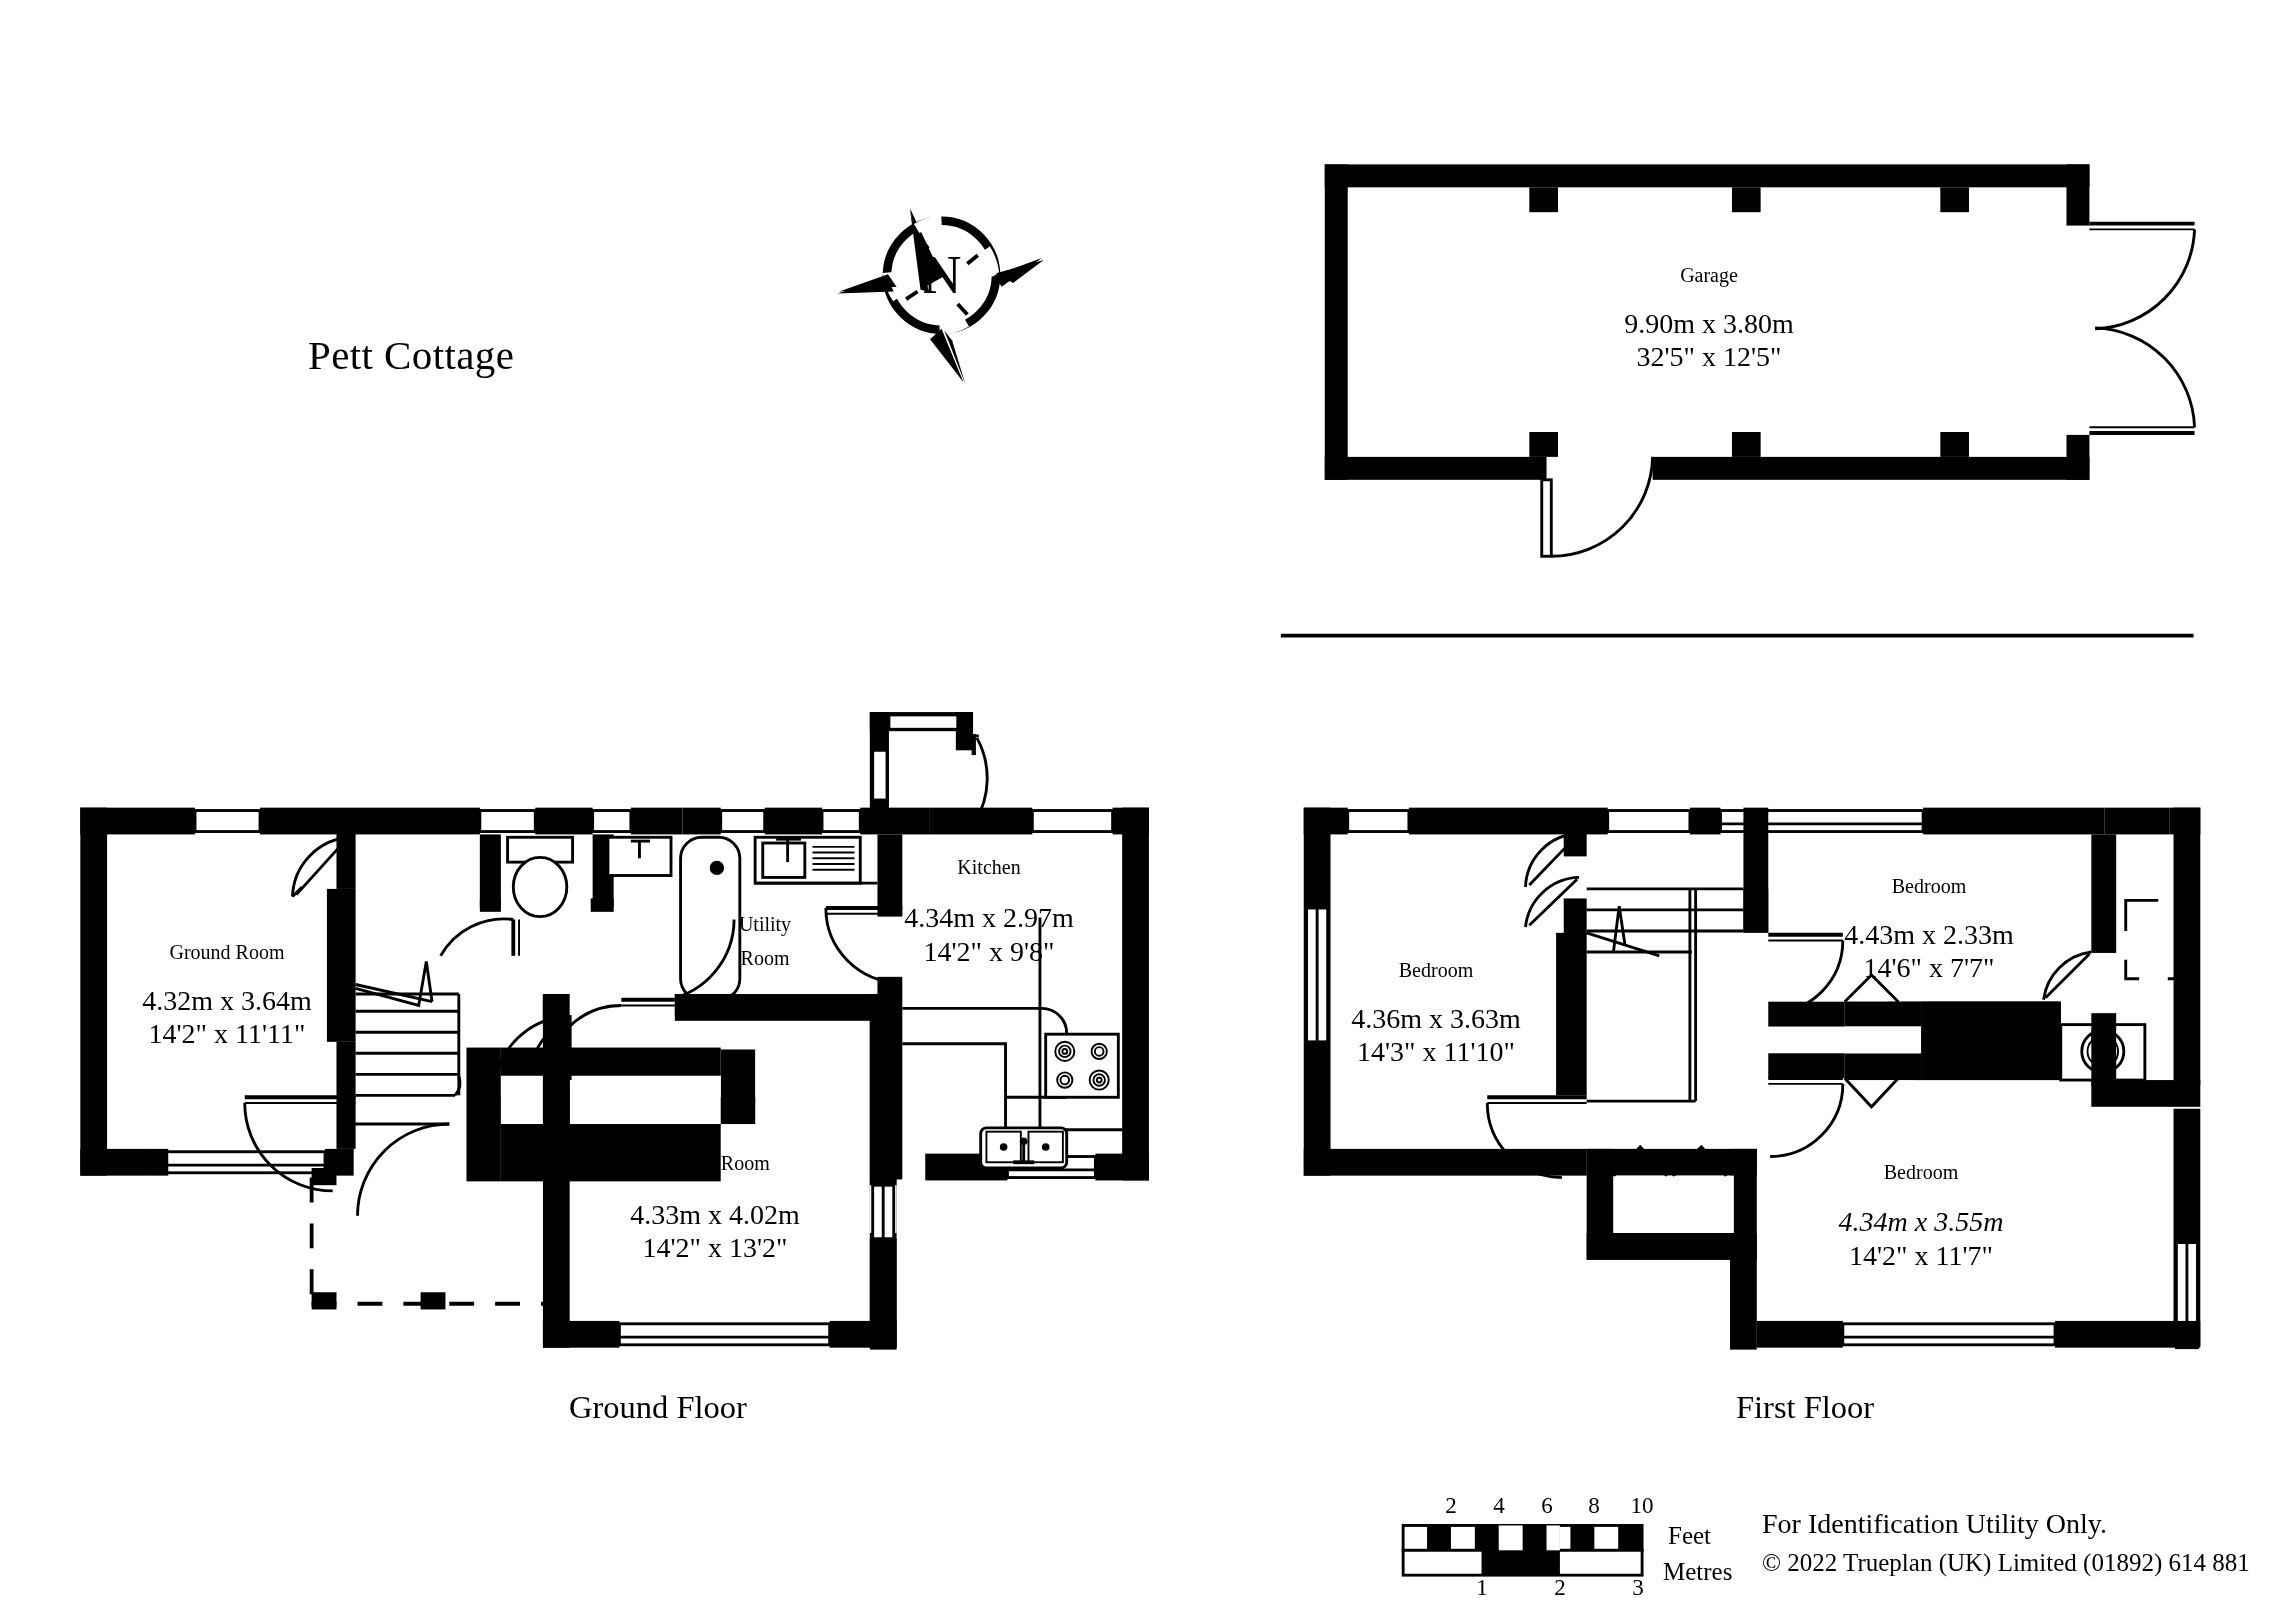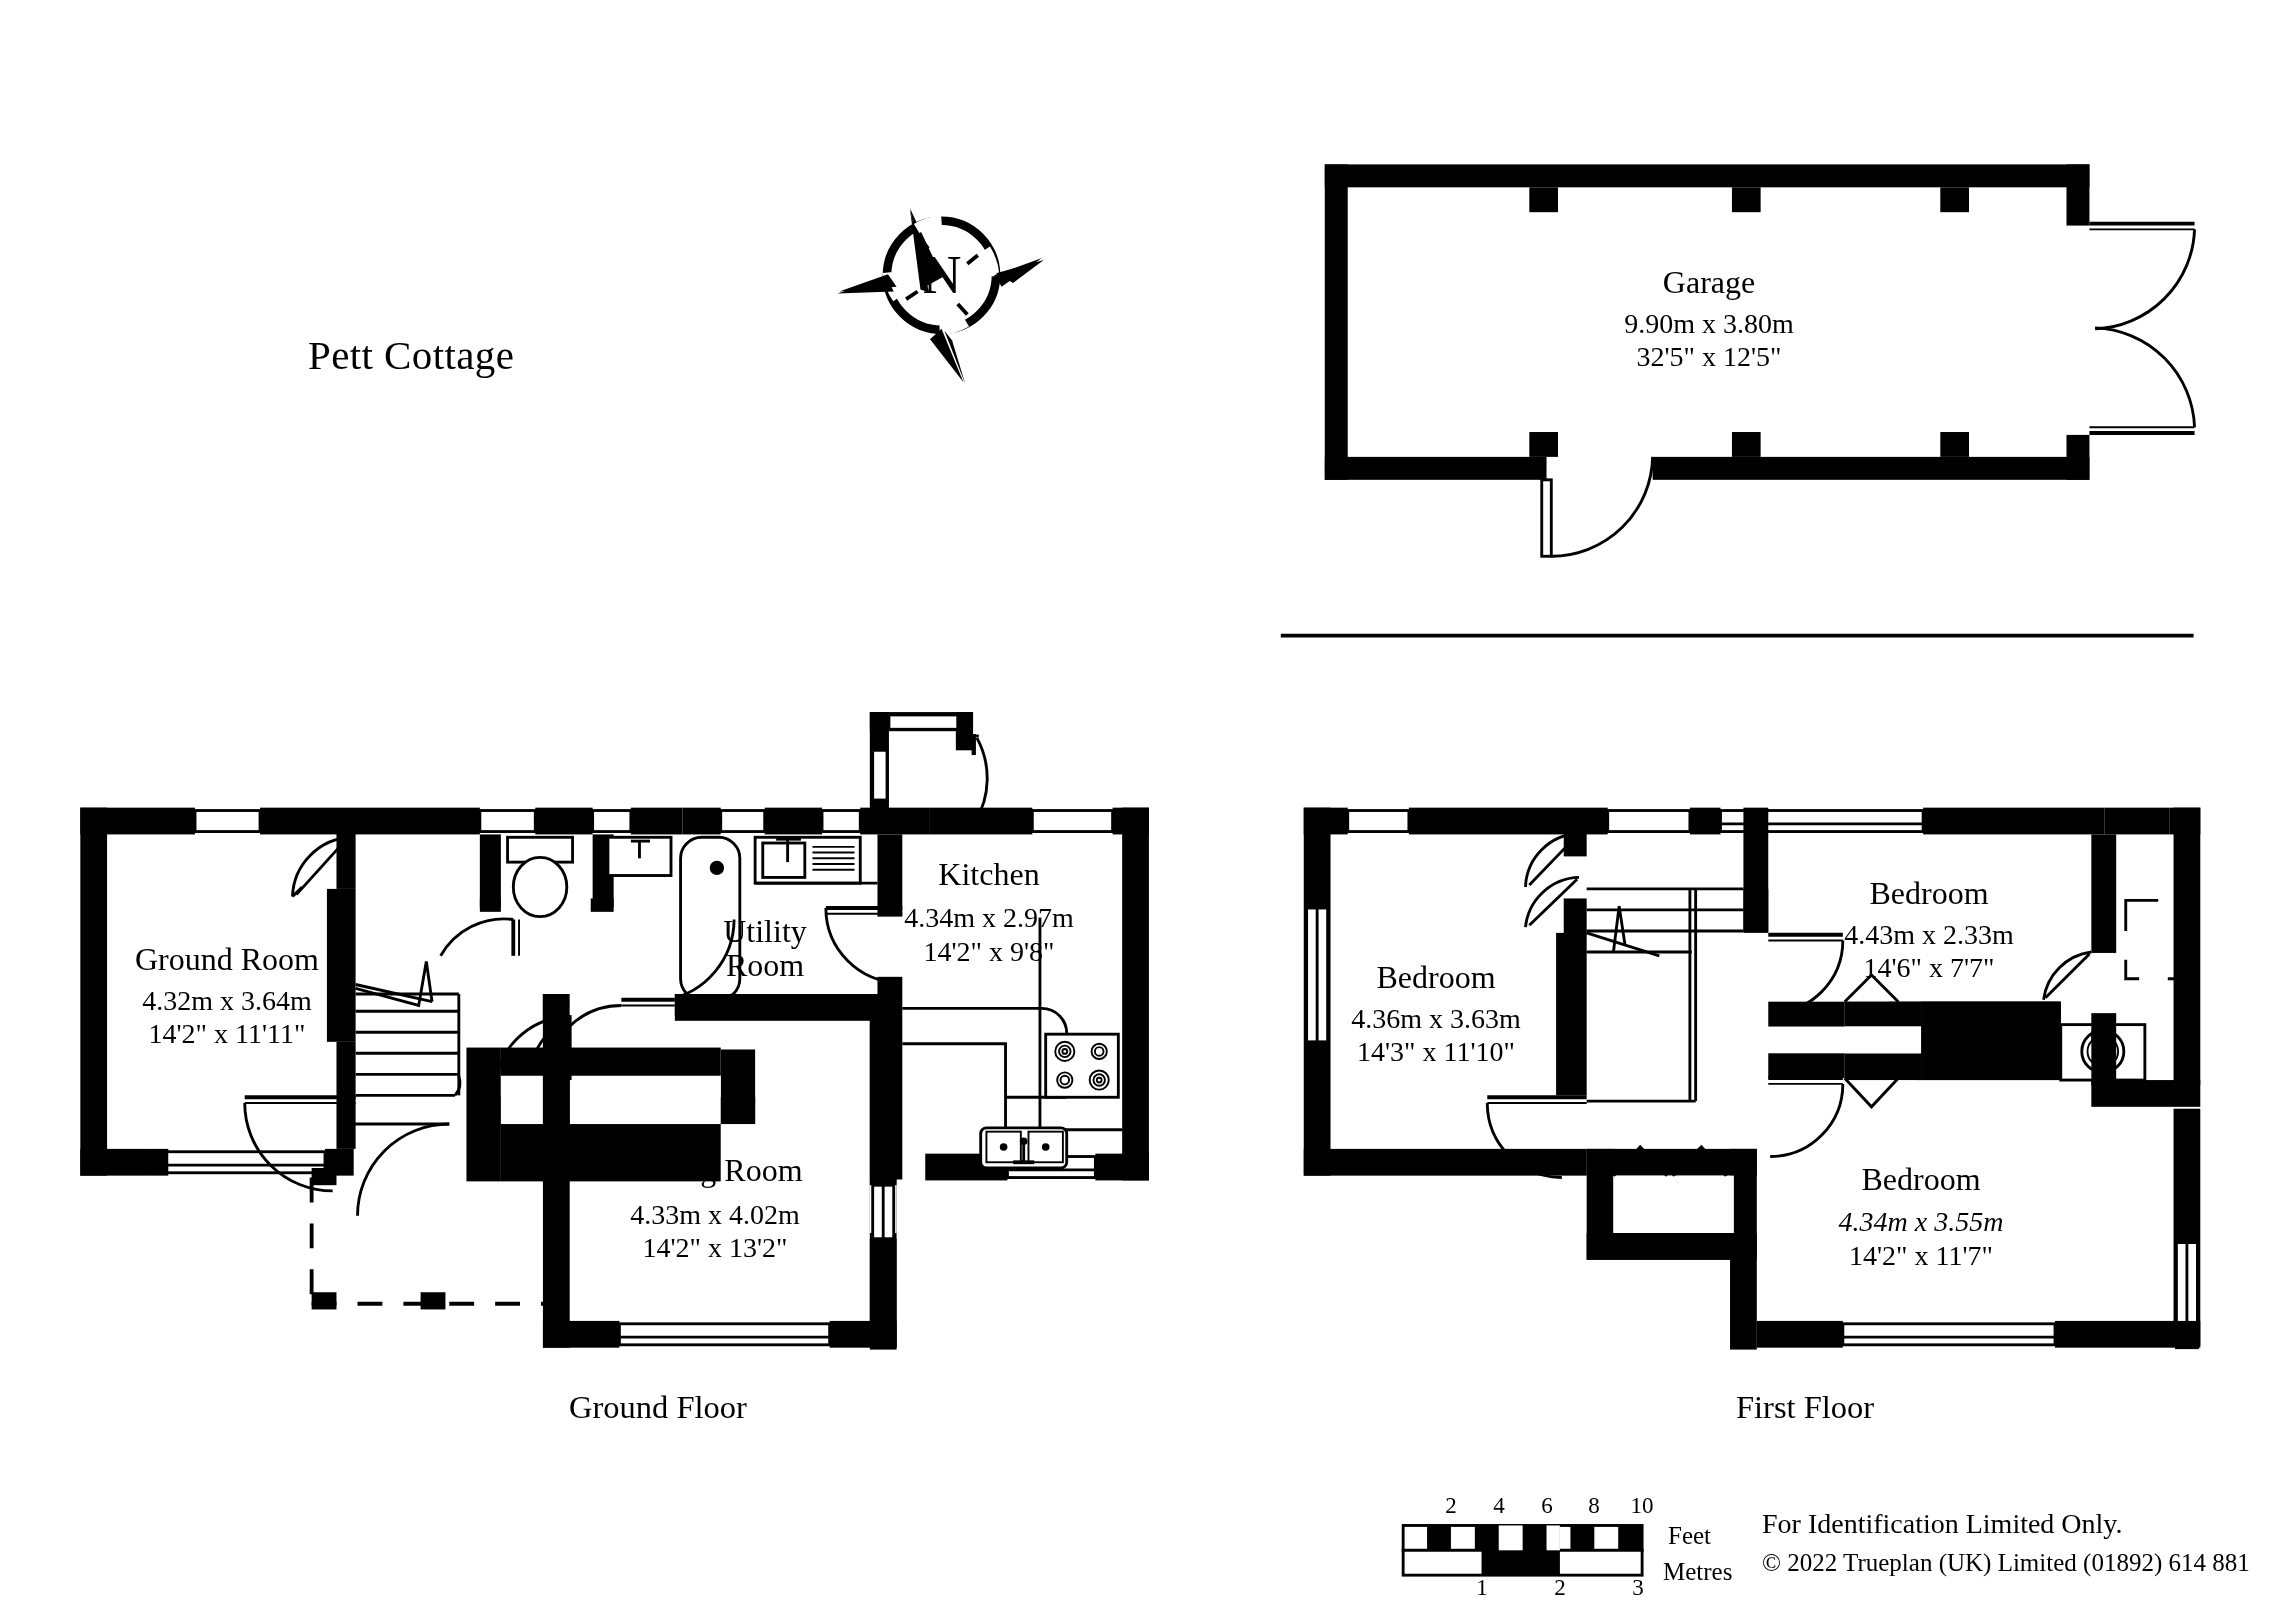--- a/index.html
+++ b/index.html
@@ -29,21 +29,21 @@
     white-space:nowrap;
     letter-spacing:0.2px;
   }
   .floorLabel{
     position:absolute;
     font-size:32.5px;
     white-space:nowrap;
   }
   .roomName{
     position:absolute;
-    font-size:32px;
+    font-size:20px;
     text-align:center;
     white-space:nowrap;
     transform:translateX(-50%);
   }
   .roomDim{
     position:absolute;
     font-size:28px;
     text-align:center;
     white-space:nowrap;
     transform:translateX(-50%);
@@ -568,17 +568,17 @@
   <div class="scaleNum" style="left:1594px; top:1493px;">8</div>
   <div class="scaleNum" style="left:1642px; top:1493px;">10</div>
 
   <div class="scaleNum" style="left:1482px; top:1575px;">1</div>
   <div class="scaleNum" style="left:1560px; top:1575px;">2</div>
   <div class="scaleNum" style="left:1638px; top:1575px;">3</div>
 
   <div class="scaleUnit" style="left:1668px; top:1522px;">Feet</div>
   <div class="scaleUnit" style="left:1663px; top:1558px;text-align:center;">Metres</div>
 
-  <div class="footText" style="left:1762px; top:1508px;">For  Identification  Limited  Only.</div>
+  <div class="footText" style="left:1762px; top:1508px;">For  Identification  Utility  Only.</div>
   <div class="footText small" style="left:1762px; top:1549px;">© 2022 Trueplan (UK) Limited  (01892) 614 881</div>
 
 </div>
 
 
 </body></html>

